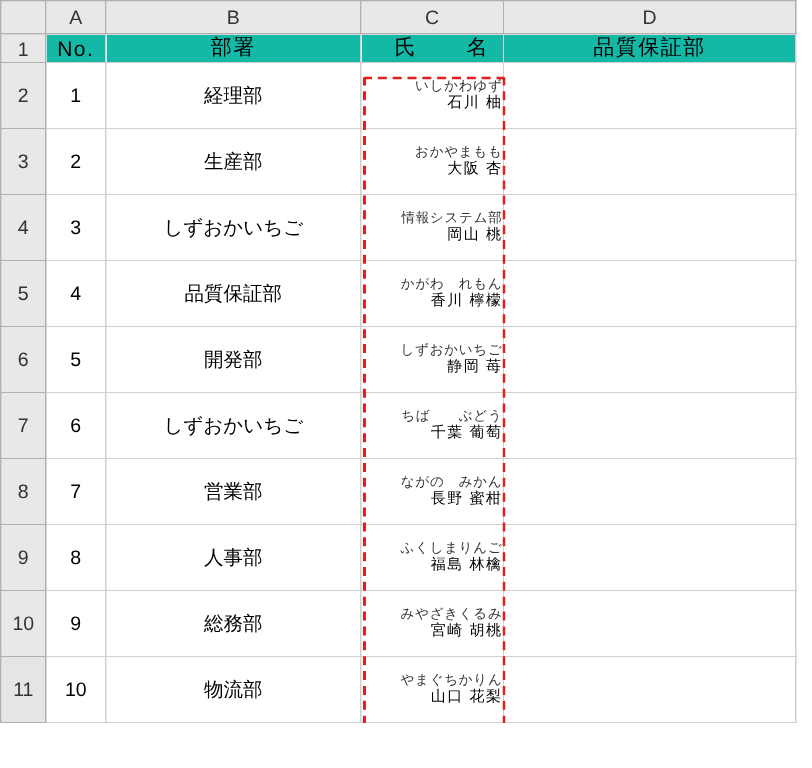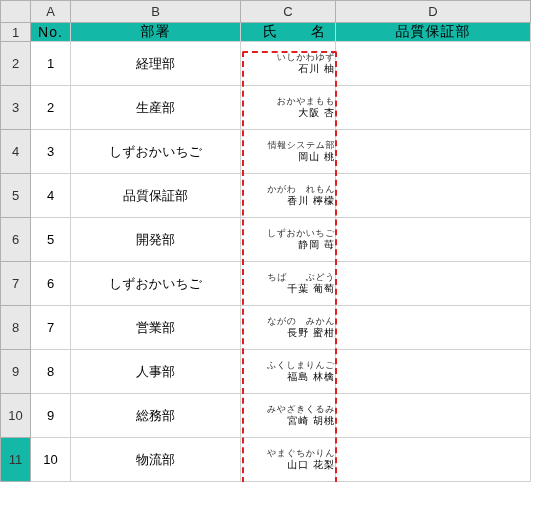--- a/index.html
+++ b/index.html
@@ -30,21 +30,21 @@
       border: 1px solid #b0b0b0;
     }
     .row-hdr {
       background: #e8e8e8;
       color: #333;
       width: 30px;
       font-size: 13px;
       border: 1px solid #b0b0b0;
     }
     .row-hdr.active {
-      background: #14b8a6;
+      background: #e5e5e5;
     }
     .corner {
       background: #e8e8e8;
       width: 30px;
       border: 1px solid #b0b0b0;
     }
     .col-A { width: 40px; }
     .col-B { width: 170px; }
     .col-C { width: 95px; }
     .col-D { width: 195px; }

